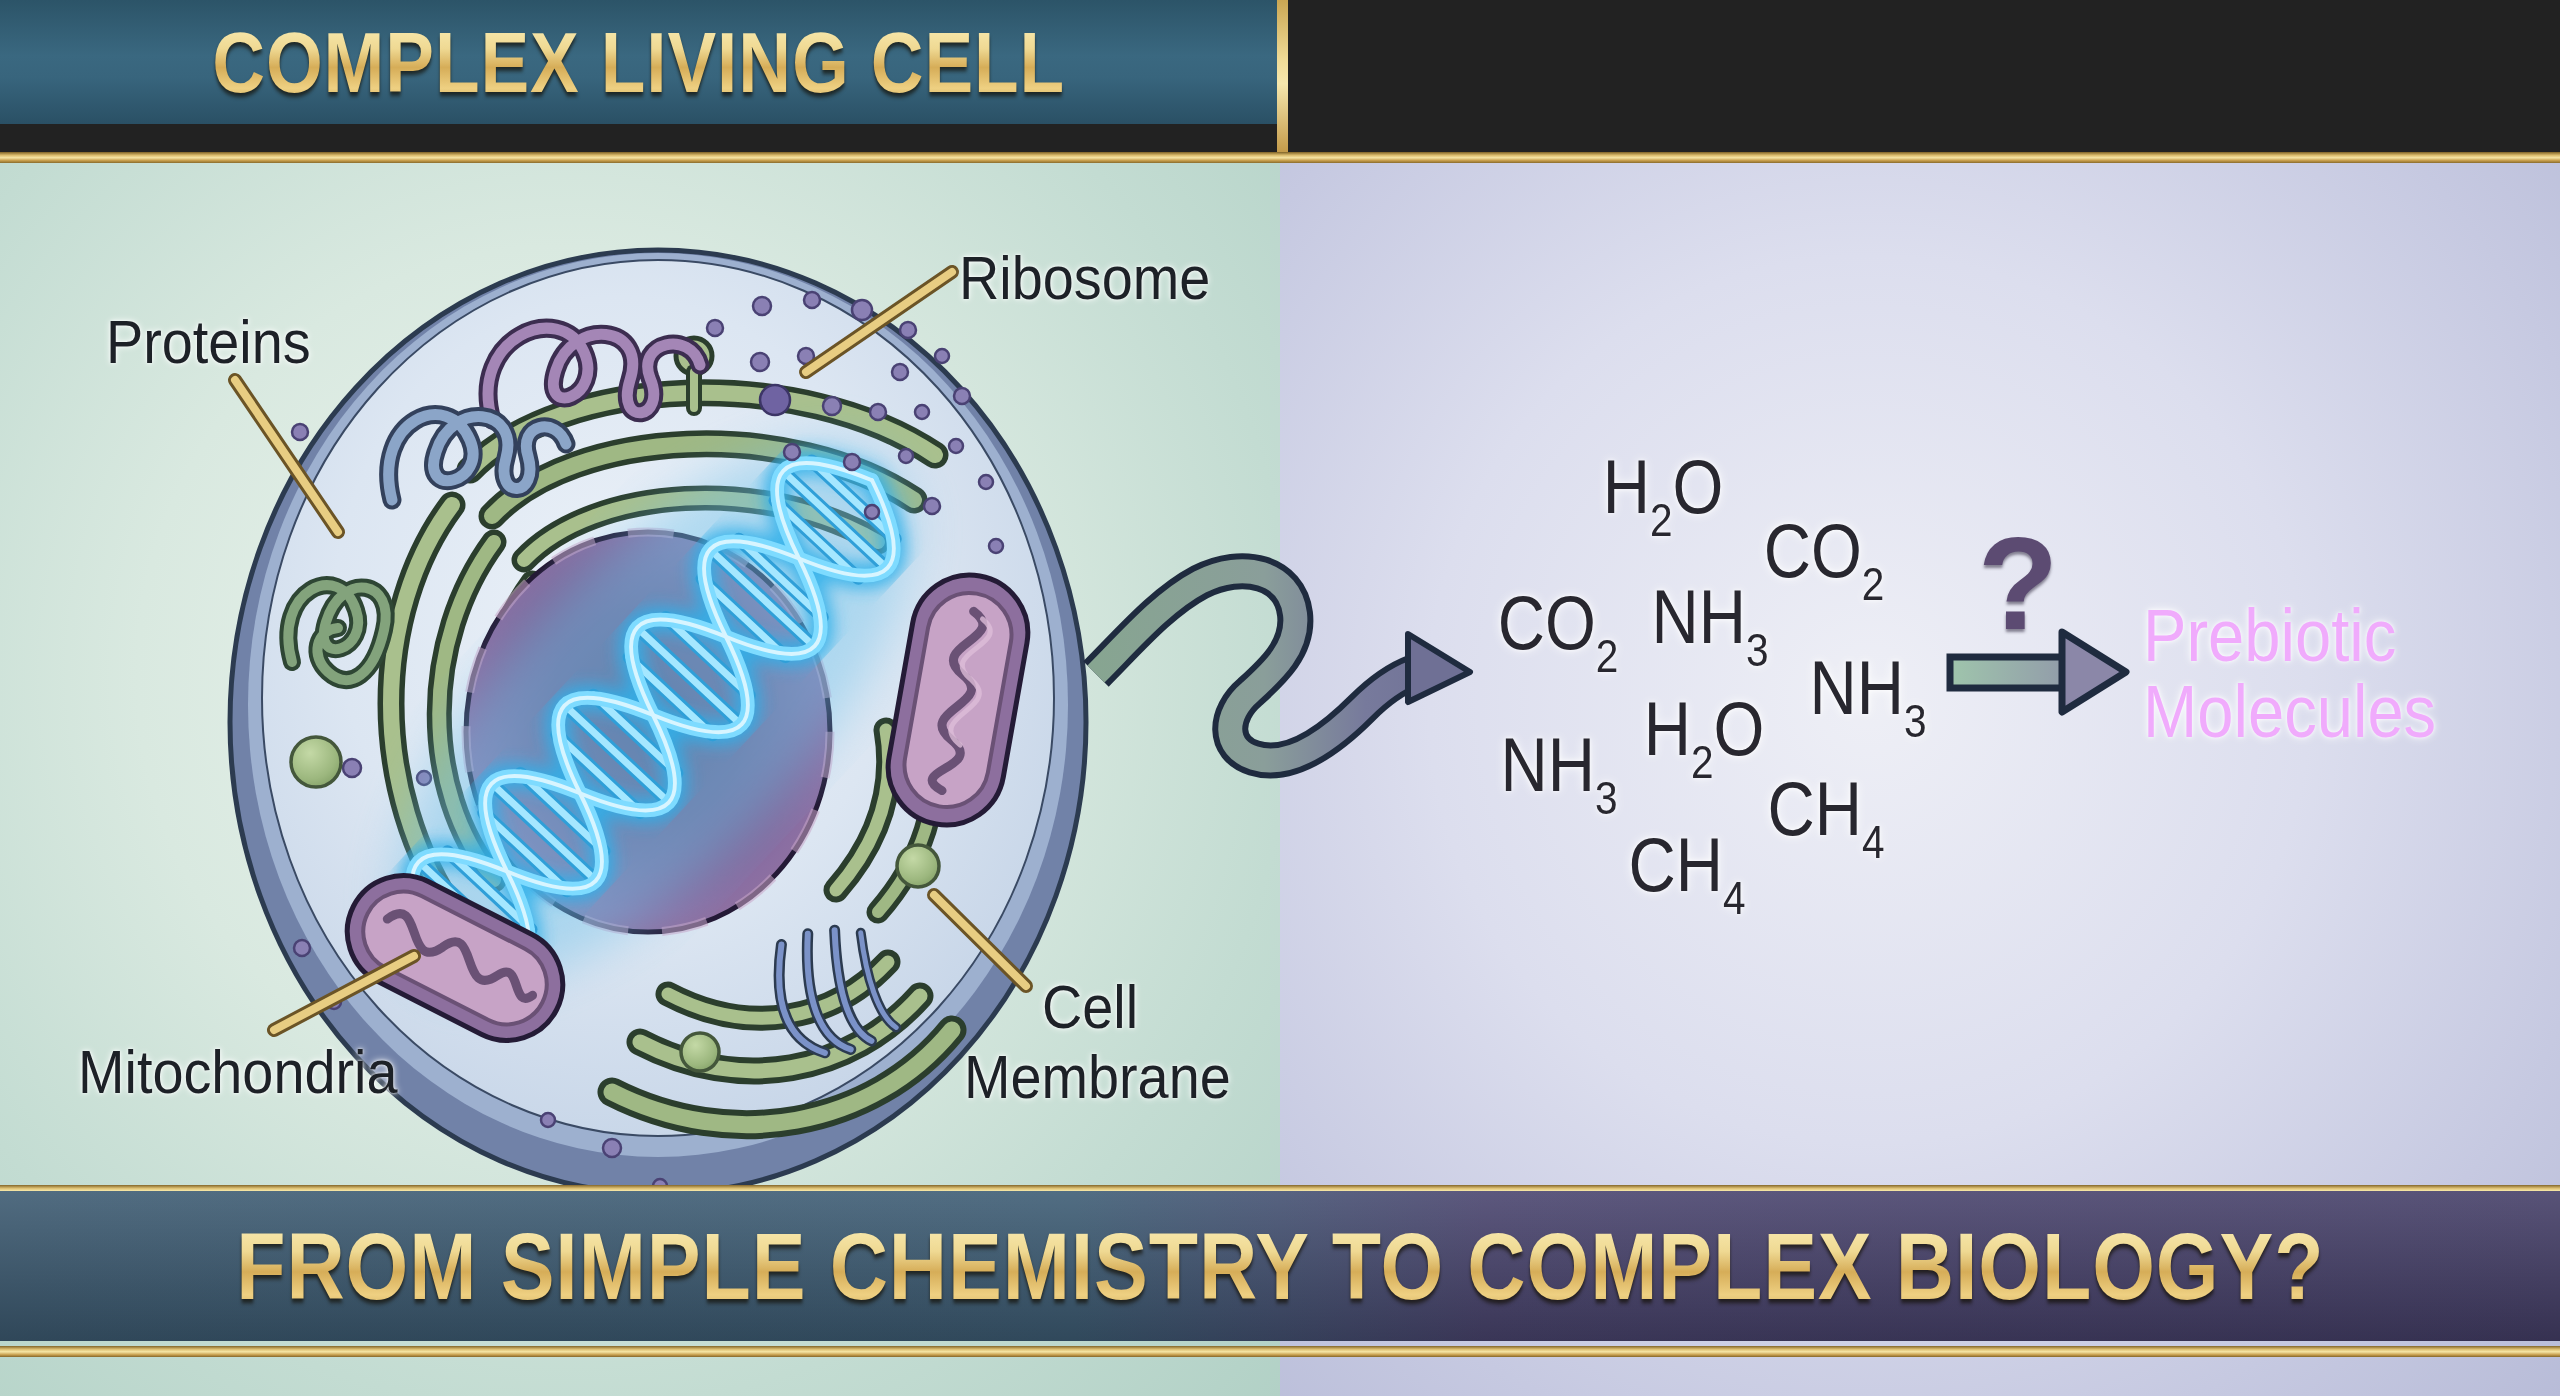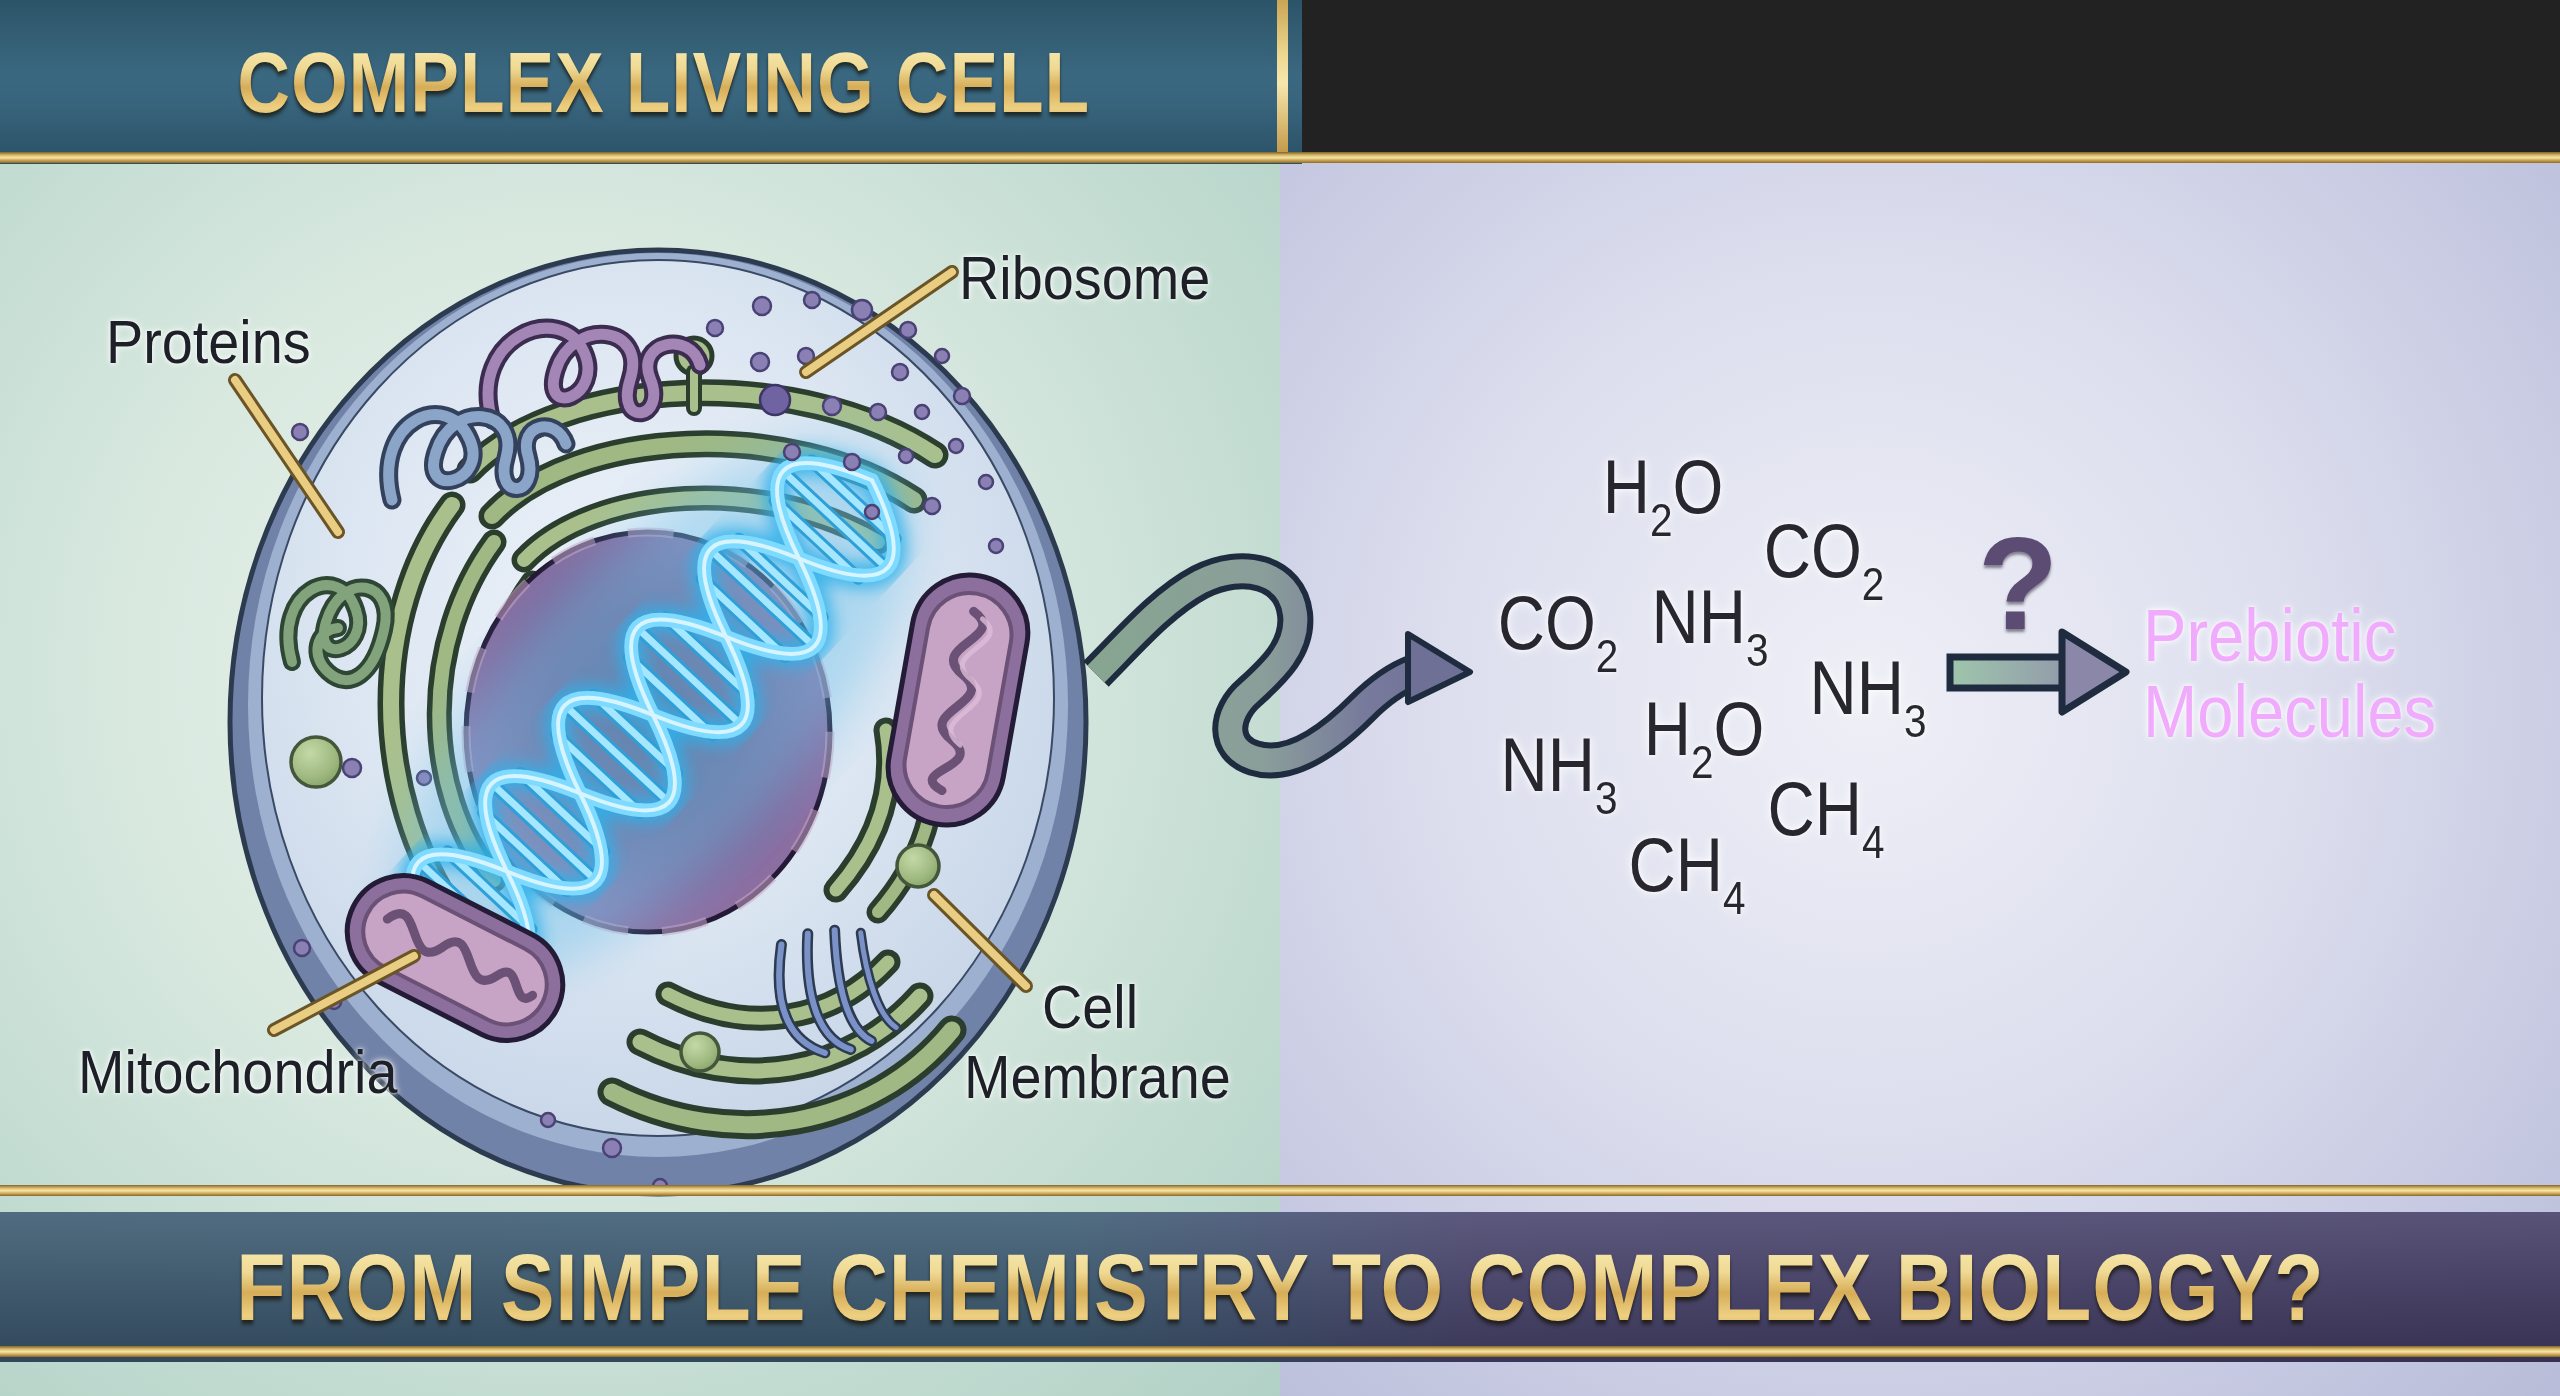--- a/index.html
+++ b/index.html
@@ -6,41 +6,41 @@
   .stage{position:relative;width:2560px;height:1396px;overflow:hidden;
          font-family:"Liberation Sans","DejaVu Sans",sans-serif;}
 
   
   .bg-left{position:absolute;left:0;top:152px;width:1280px;height:1244px;
     background:radial-gradient(ellipse at 44% 42%,#ecf4ee 0%,#d9e9e0 42%,#c3dcd2 72%,#b2d1c6 100%);}
   .bg-right{position:absolute;left:1280px;top:152px;width:1280px;height:1244px;
     background:radial-gradient(ellipse at 46% 44%,#eeeff6 0%,#dcdeee 45%,#c6c9e1 78%,#b8bcd8 100%);}
 
   
-  .hdr{position:absolute;top:0;height:164px;display:flex;align-items:center;justify-content:center;padding-left:25px;}
+  .hdr{position:absolute;top:0;height:124px;display:flex;align-items:center;justify-content:center;}
   .hdr-left{left:0;width:1277px;
     background:linear-gradient(180deg,#2c5468 0%,#3a6880 45%,#38657d 62%,#2a5065 100%);}
   .hdr-right{left:1288px;width:1272px;
     background:linear-gradient(180deg,#3b3760 0%,#4c4674 45%,#4a4471 62%,#383258 100%);}
   .vdivider{position:absolute;left:1277px;top:0;width:11px;height:152px;
     background:linear-gradient(180deg,#caa653,#f0dc98 40%,#f6e7ad 55%,#c49b4a);}
   .hbar-top{position:absolute;left:0;top:152px;width:2560px;height:11px;
     background:linear-gradient(180deg,#7e6226,#dcbd6e 30%,#f5e4a4 52%,#c59c4b 78%,#8a6c2c);}
 
   .goldtext{background:linear-gradient(180deg,#fdf2bd 0%,#efd993 36%,#d6ad58 55%,#eed082 76%,#c79e4d 100%);
     -webkit-background-clip:text;background-clip:text;color:transparent;-webkit-text-fill-color:transparent;
     filter:drop-shadow(0 4px 2px rgba(20,15,4,.72));}
   .hdr .t{font-size:86px;font-weight:700;letter-spacing:1px;transform:scaleX(.85);white-space:nowrap;}
 
   
   .footer{position:absolute;left:0;top:1185px;width:2560px;height:172px;z-index:6;}
   .footer .gold-line{position:absolute;left:0;width:2560px;height:11px;
     background:linear-gradient(180deg,#83662a,#ddbf71 30%,#f6e6a6 52%,#c79e4d 80%,#83662a);}
   .footer .gl-top{top:0;} .footer .gl-bottom{bottom:0;}
-  .footer .band{position:absolute;left:0;top:27px;width:2560px;height:150px;
+  .footer .band{position:absolute;left:0;top:6px;width:2560px;height:150px;
     background:linear-gradient(180deg,rgba(255,255,255,.10),rgba(0,0,0,.22)),
                linear-gradient(90deg,#3d5b72 0%,#3e5d75 42%,#4a456f 58%,#453f68 100%);
     display:flex;align-items:center;justify-content:center;}
   .footer .t{font-size:95px;font-weight:700;letter-spacing:1px;transform:scaleX(.85);white-space:nowrap;}
 
   
   .art{position:absolute;left:0;top:0;width:2560px;height:1396px;z-index:3;}
 
   
   .cell-label{position:absolute;z-index:4;font-size:62px;font-weight:400;color:#1d2127;

